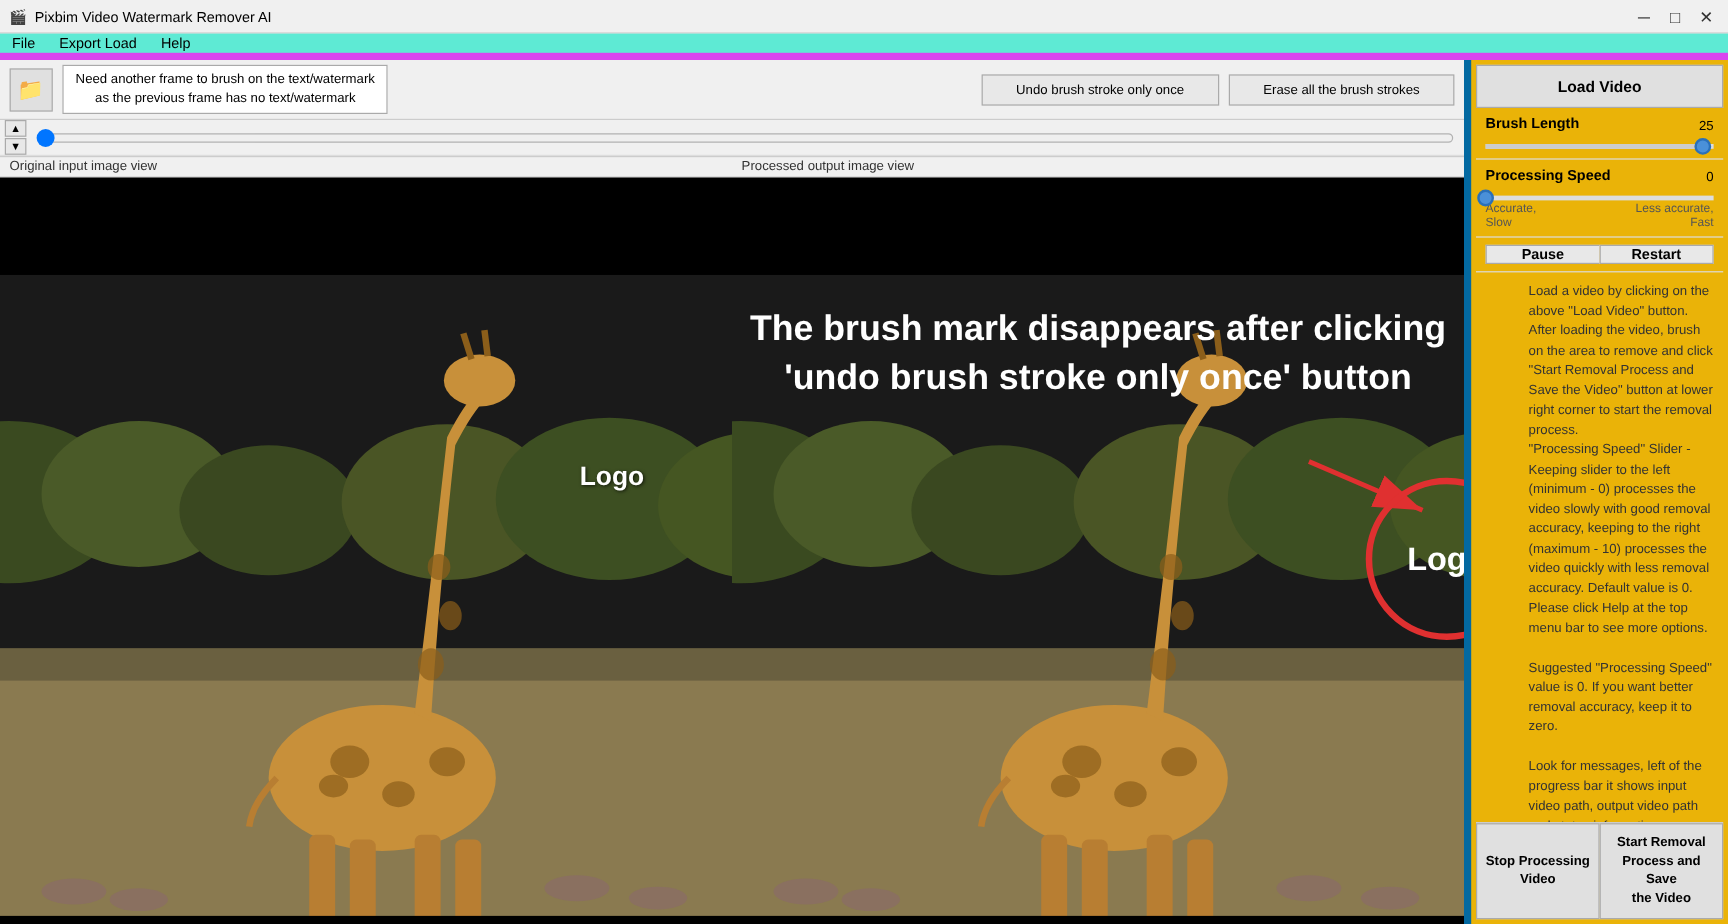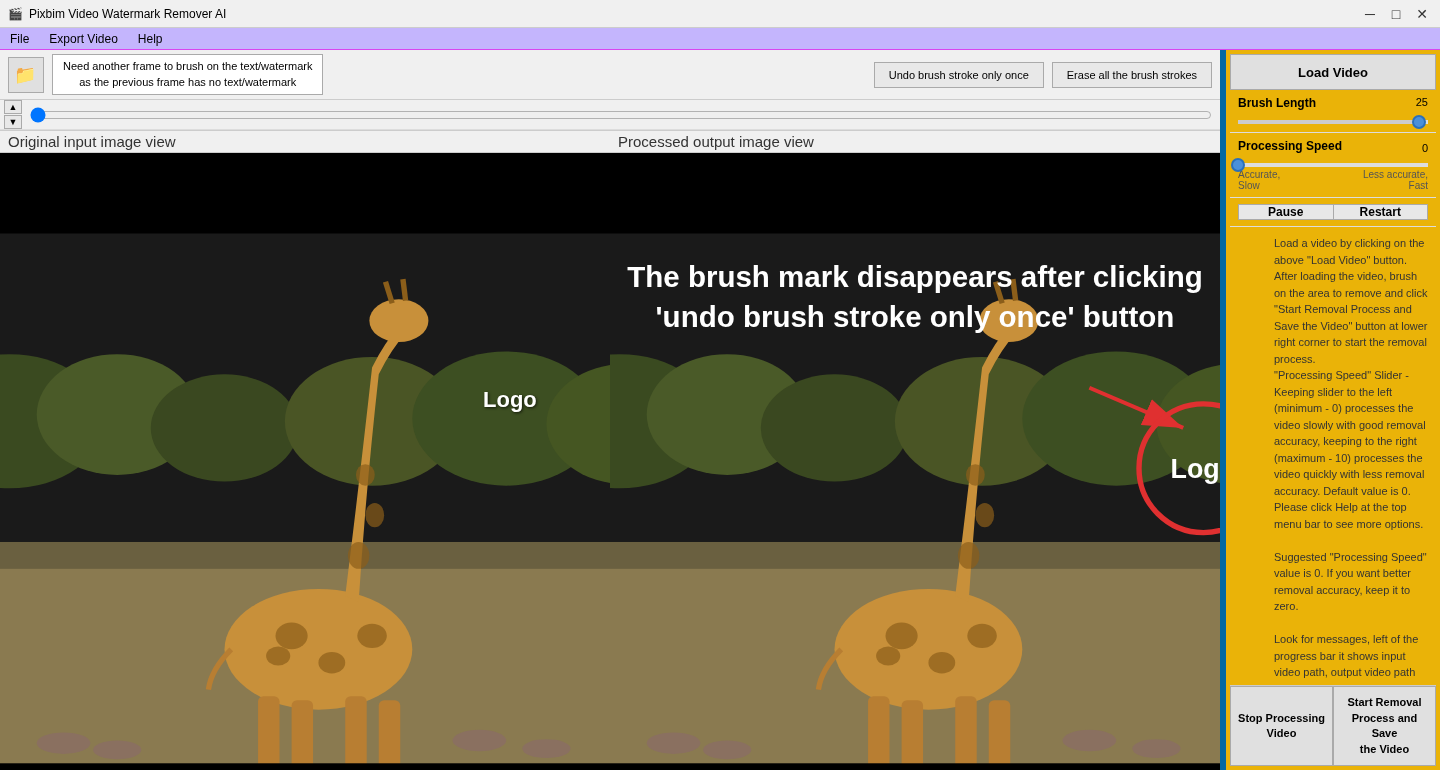--- a/index.html
+++ b/index.html
@@ -13,23 +13,23 @@
       user-select: none;
     }
     #titlebar-left { display: flex; align-items: center; gap: 6px; font-size: 12px; }
     #titlebar-controls { display: flex; gap: 6px; }
     #titlebar-controls button {
       width: 20px; height: 16px; background: none; border: none; cursor: pointer; font-size: 14px; color: #333;
     }
 
     
     #menubar {
-      width: 100%; height: 22px; background: #c4b5fd;
+      width: 100%; height: 22px; background: #5eead4;
       display: flex; align-items: center; padding: 0 4px; gap: 8px;
-      border-bottom: 1px solid #d946ef;
+      border-bottom: 6px solid #d946ef;
     }
     #menubar span { font-size: 12px; cursor: pointer; padding: 2px 6px; }
 
     
     #main { display: flex; width: 1440px; height: calc(770px - 50px); }
 
     
     #editor-area { flex: 1; display: flex; flex-direction: column; min-width: 0; }
 
     
@@ -39,41 +39,41 @@
     }
     .folder-btn {
       width: 36px; height: 36px; background: #e0e0e0; border: 1px solid #aaa;
       display: flex; align-items: center; justify-content: center; cursor: pointer; font-size: 18px;
     }
     .hint-box {
       border: 1px solid #aaa; background: white; padding: 4px 10px; font-size: 11px;
       text-align: center; line-height: 1.4; max-width: 280px;
     }
     .toolbar-btn {
-      border: 1px solid #aaa; background: #e8e8e8; padding: 6px 14px; font-size: 11px;
+      border: 1px solid #aaa; background: #e8e8e8; padding: 6px 28px; font-size: 11px;
       cursor: pointer; white-space: nowrap;
     }
 
     
     #slider-row {
       height: 30px; background: #f0f0f0; display: flex; align-items: center;
       padding: 0 4px; gap: 4px; border-bottom: 1px solid #ddd;
     }
     .nav-btn {
       width: 18px; height: 14px; border: 1px solid #aaa; background: #e8e8e8;
       display: flex; align-items: center; justify-content: center; cursor: pointer; font-size: 9px;
     }
     .frame-slider { flex: 1; height: 16px; cursor: pointer; }
 
     
     #panels { display: flex; flex: 1; }
     .panel { flex: 1; display: flex; flex-direction: column; overflow: hidden; }
     .panel-label {
       background: #f0f0f0; border-bottom: 1px solid #ccc; border-top: 1px solid #ccc;
-      padding: 2px 8px; font-size: 15px; font-weight: normal; color: #333;
+      padding: 2px 8px; font-size: 11px; font-weight: normal; color: #333;
     }
     .panel-content {
       flex: 1; background: #000; position: relative; overflow: hidden; display: flex; align-items: center; justify-content: center;
     }
 
     
     .logo-text-left {
       position: absolute; top: 38%; right: 12%; color: white; font-size: 22px; font-weight: bold;
       text-shadow: 1px 1px 3px rgba(0,0,0,0.7);
     }
@@ -139,21 +139,21 @@
   </div>
   <div id="titlebar-controls">
     <button>─</button>
     <button>□</button>
     <button>✕</button>
   </div>
 </div>
 
 <div id="menubar">
   <span>File</span>
-  <span>Export Video</span>
+  <span>Export Load</span>
   <span>Help</span>
 </div>
 
 <div id="main">
 
   <div id="editor-area">
 
     <div id="toolbar">
       <div class="folder-btn">📁</div>
       <div class="hint-box">
@@ -301,21 +301,21 @@
 
     </div>
 
   </div>
 
   <div id="right-panel">
 
     <button id="load-video-btn">Load Video</button>
 
     <div class="right-section">
-      <div style="display:flex; justify-content:space-between; align-items:flex-start;gap:17px;">
+      <div style="display:flex; justify-content:space-between; align-items:center;gap:17px;">
         <span class="right-label">Brush Length</span>
         <span class="slider-value">25</span>
       </div>
       <div class="custom-slider">
         <div class="slider-track-fill" style="width:95%;"></div>
         <div class="slider-thumb" style="left:95%;"></div>
       </div>
     </div>
 
     <div class="right-section">

